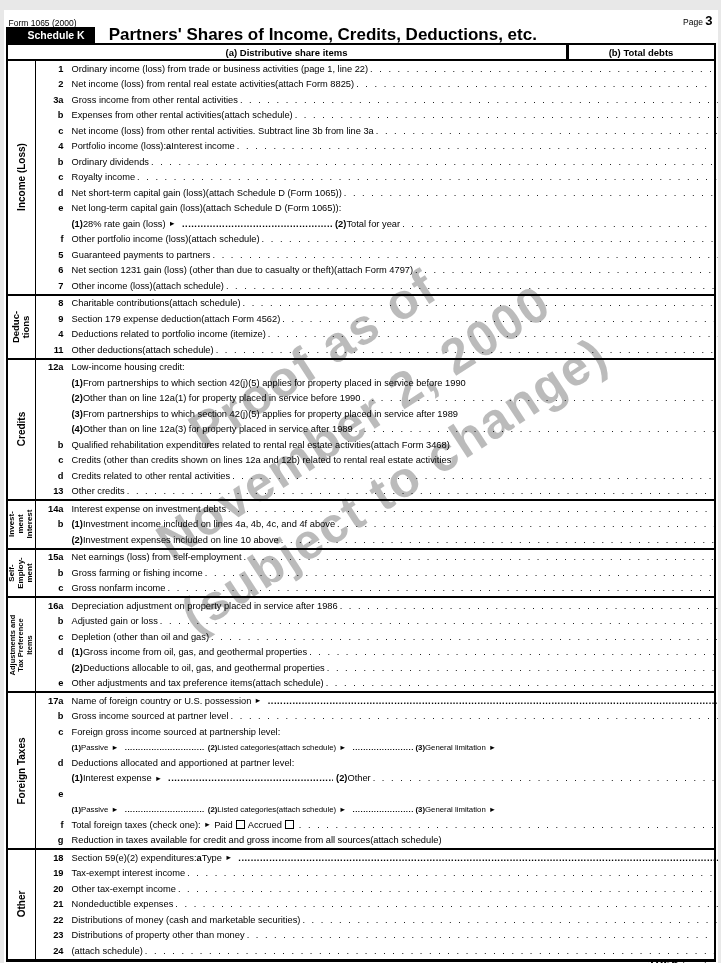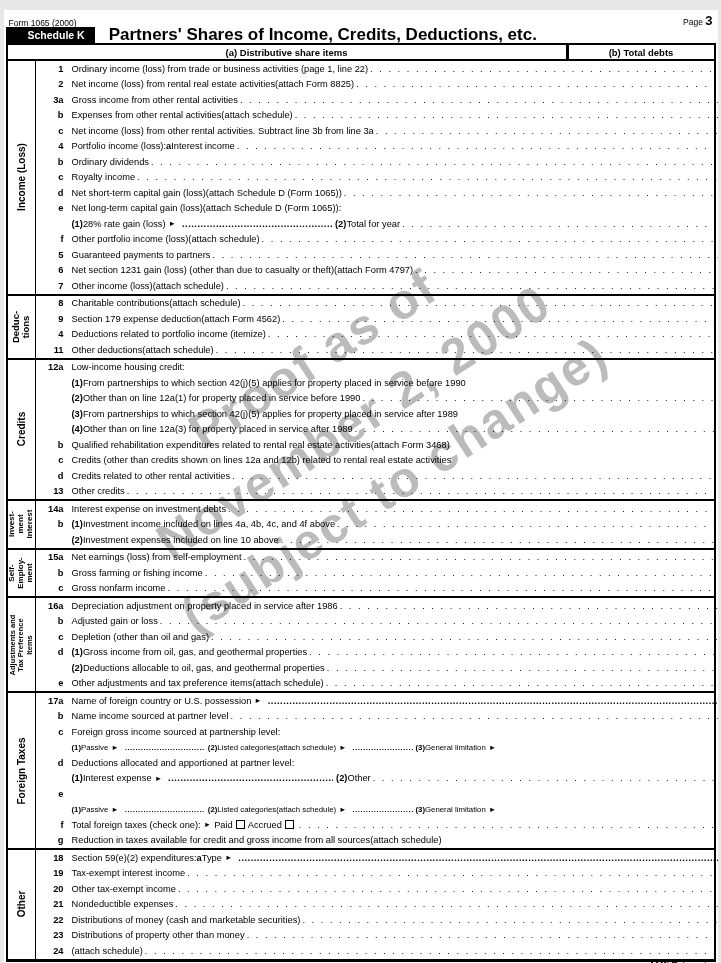--- a/index.html
+++ b/index.html
@@ -441,21 +441,21 @@
               <div class="acol">
                 <span class="ln">17a</span>
                 <span class="t">Name of foreign country or U.S. possession </span>
                 <span class="arrow">►</span>
                 <span class="fill fillflex">....................................................................................................................................................................................................................................................................</span>
               </div>
             </div>
             <div class="row">
               <div class="acol">
                 <span class="ln">b</span>
-                <span class="t">Name income sourced at partner level</span>
+                <span class="t">Gross income sourced at partner level</span>
                 <span class="dots">. . . . . . . . . . . . . . . . . . . . . . . . . . . . . . . . . . . . . . . . . . . . . . . . . . . . . . . . . . . . . . . . . . . . . . . . . . . . . . . . . . . . . . . . . . </span>
               </div>
             </div>
             <div class="row">
               <div class="acol">
                 <span class="ln">c</span>
                 <span class="t">Foreign gross income sourced at partnership level:</span>
               </div>
             </div>
             <div class="row">

